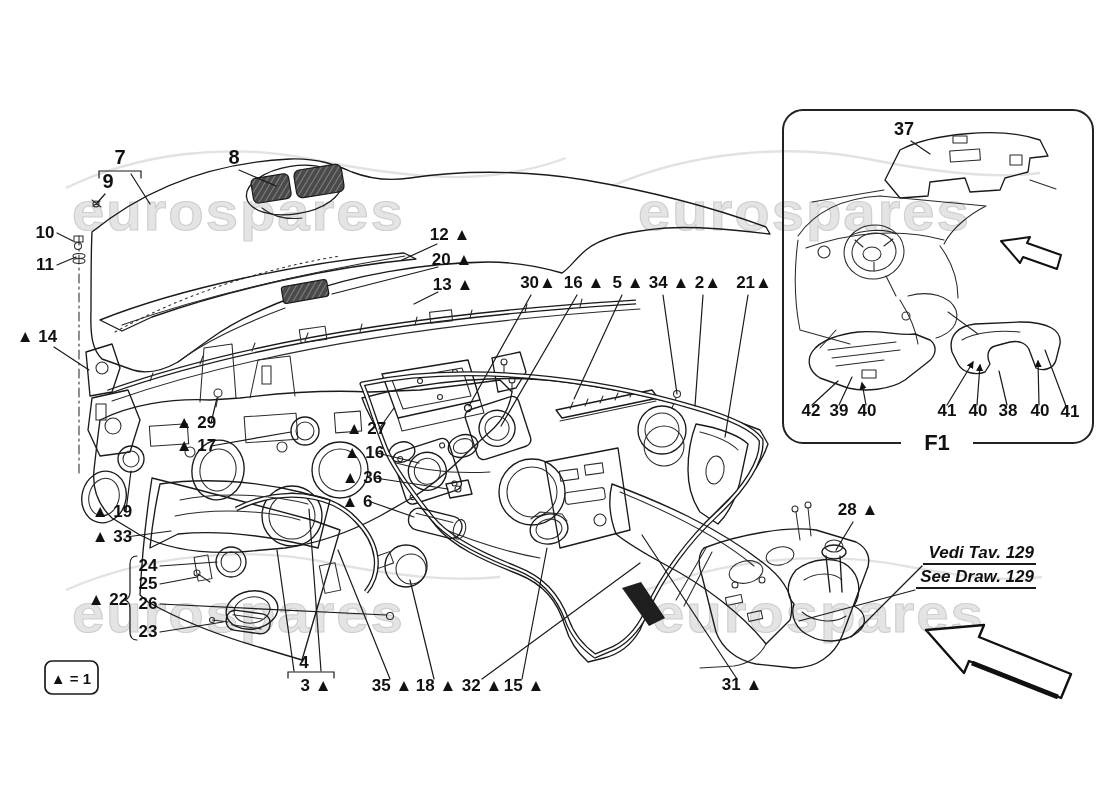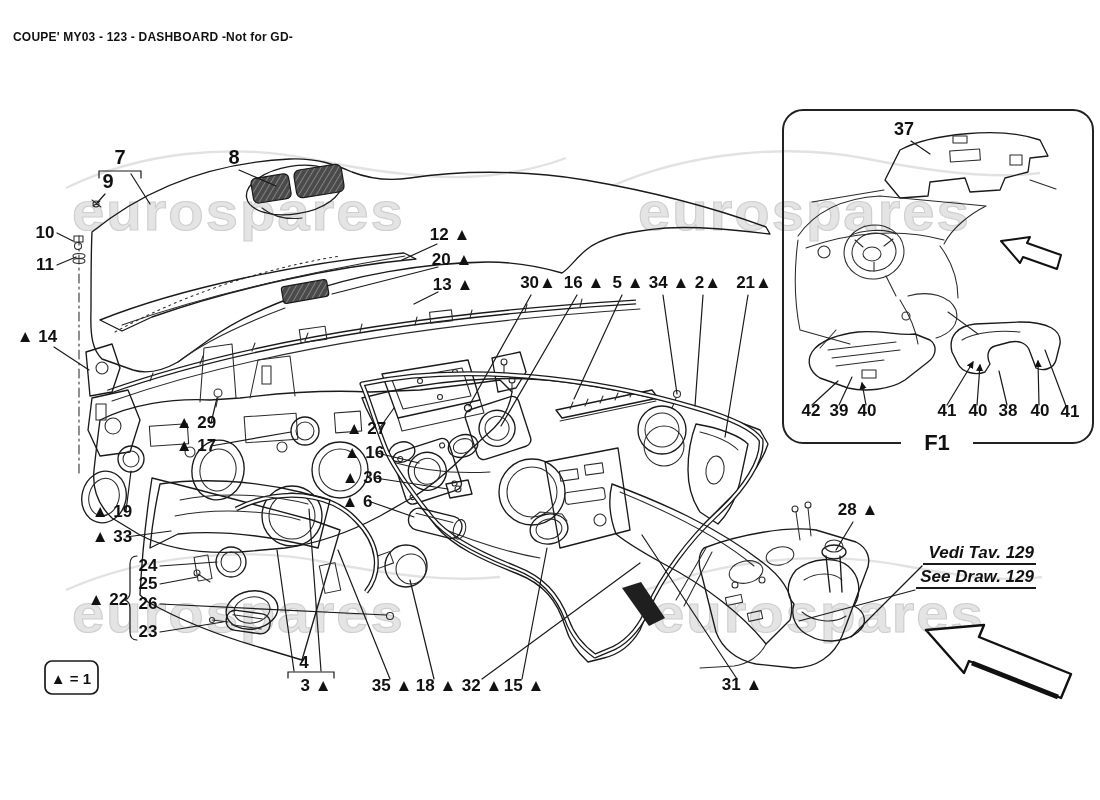--- a/index.html
+++ b/index.html
@@ -425,14 +425,13 @@
         <text x="1008" y="416" text-anchor="middle" font-size="17" class="lbl">38</text>
         <text x="1040" y="416" text-anchor="middle" font-size="17" class="lbl">40</text>
         <text x="1070" y="417" text-anchor="middle" font-size="17" class="lbl">41</text>
         <text x="937" y="450" text-anchor="middle" font-size="22" class="lbl">F1</text>
         <text x="1034" y="558" text-anchor="end" font-size="17" class="lbl it">Vedi Tav. 129</text>
         <text x="1034" y="582" text-anchor="end" font-size="17" class="lbl it">See Draw. 129</text>
         <text x="71" y="684" text-anchor="middle" font-size="15" class="lbl">▲ = 1</text>
       </g>
   </svg>
 
-  <div id="title">COUPE' MY03 - 123 - DASHBOARD -Not for GD-</div>
 </div>
 
 </body></html>

